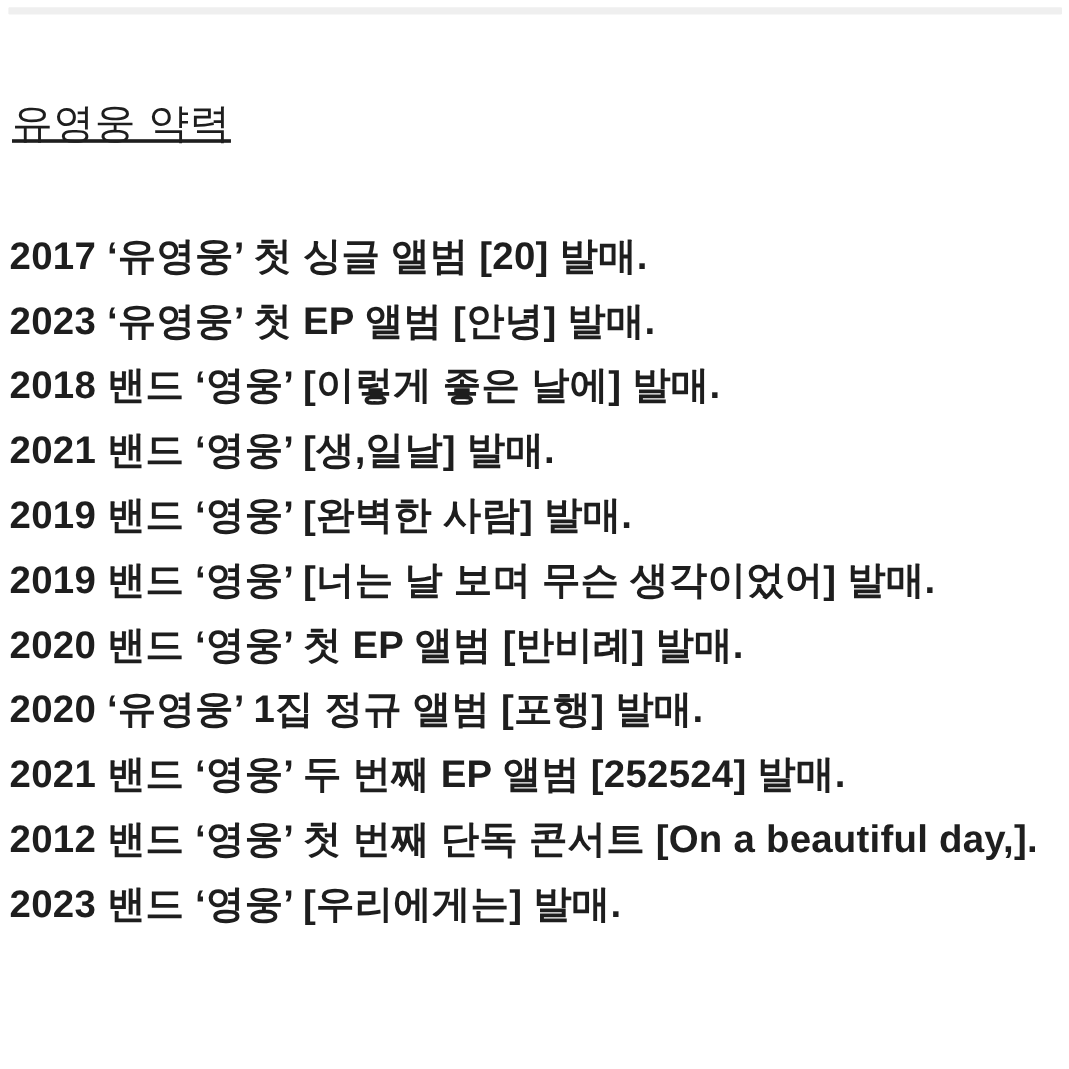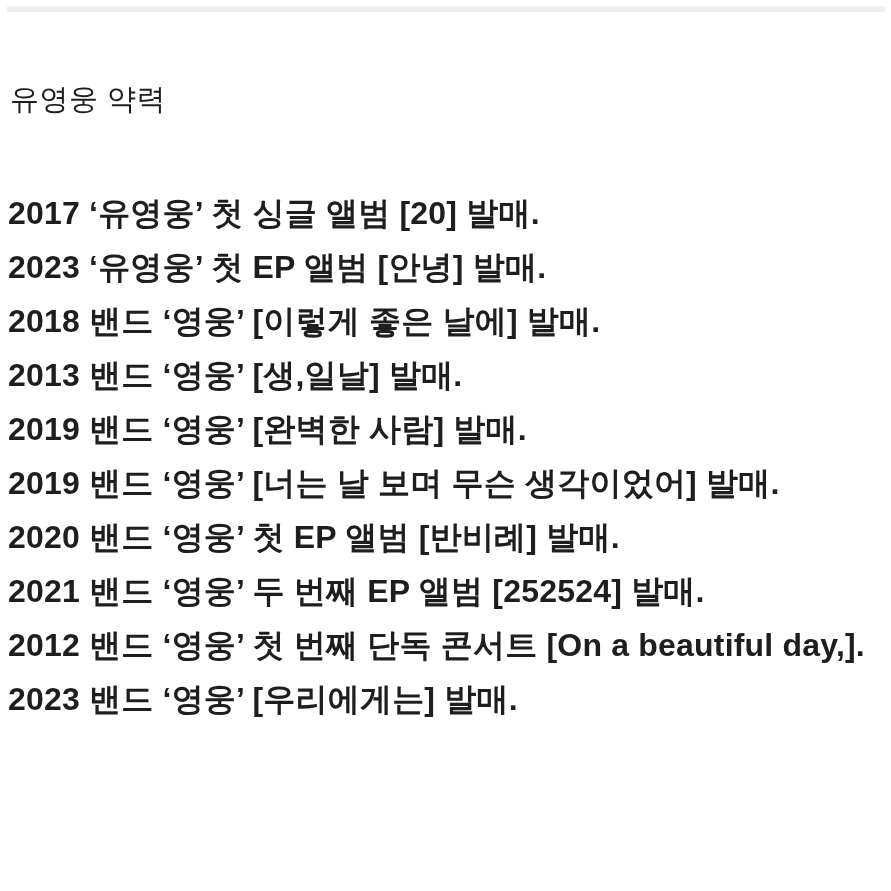--- a/index.html
+++ b/index.html
@@ -47,26 +47,27 @@
   .bio-entry {
     white-space: nowrap;
     height: 54px;
   }
 </style>
 </head>
 <body>
 
 <div class="top-strip"></div>
 
-<h1 class="page-title" style="margin:0; font-size:29px; font-weight:400;">유영웅 약력</h1>
+<h1 class="page-title" style="margin:0; font-size:34px; font-weight:400;text-decoration:underline;">유영웅 약력</h1>
 
 <div class="bio-list">
   <div class="bio-entry">2017 ‘유영웅’ 첫 싱글 앨범 [20] 발매.</div>
   <div class="bio-entry">2023 ‘유영웅’ 첫 EP 앨범 [안녕] 발매.</div>
   <div class="bio-entry">2018 밴드 ‘영웅’ [이렇게 좋은 날에] 발매.</div>
-  <div class="bio-entry">2013 밴드 ‘영웅’ [생,일날] 발매.</div>
+  <div class="bio-entry">2021 밴드 ‘영웅’ [생,일날] 발매.</div>
   <div class="bio-entry">2019 밴드 ‘영웅’ [완벽한 사람] 발매.</div>
   <div class="bio-entry">2019 밴드 ‘영웅’ [너는 날 보며 무슨 생각이었어] 발매.</div>
   <div class="bio-entry">2020 밴드 ‘영웅’ 첫 EP 앨범 [반비례] 발매.</div>
+  <div class="bio-entry">2020 ‘유영웅’ 1집 정규 앨범 [포행] 발매.</div>
   <div class="bio-entry">2021 밴드 ‘영웅’ 두 번째 EP 앨범 [252524] 발매.</div>
   <div class="bio-entry">2012 밴드 ‘영웅’ 첫 번째 단독 콘서트 [On a beautiful day,].</div>
   <div class="bio-entry">2023 밴드 ‘영웅’ [우리에게는] 발매.</div>
 </div>
 
 </body></html>

